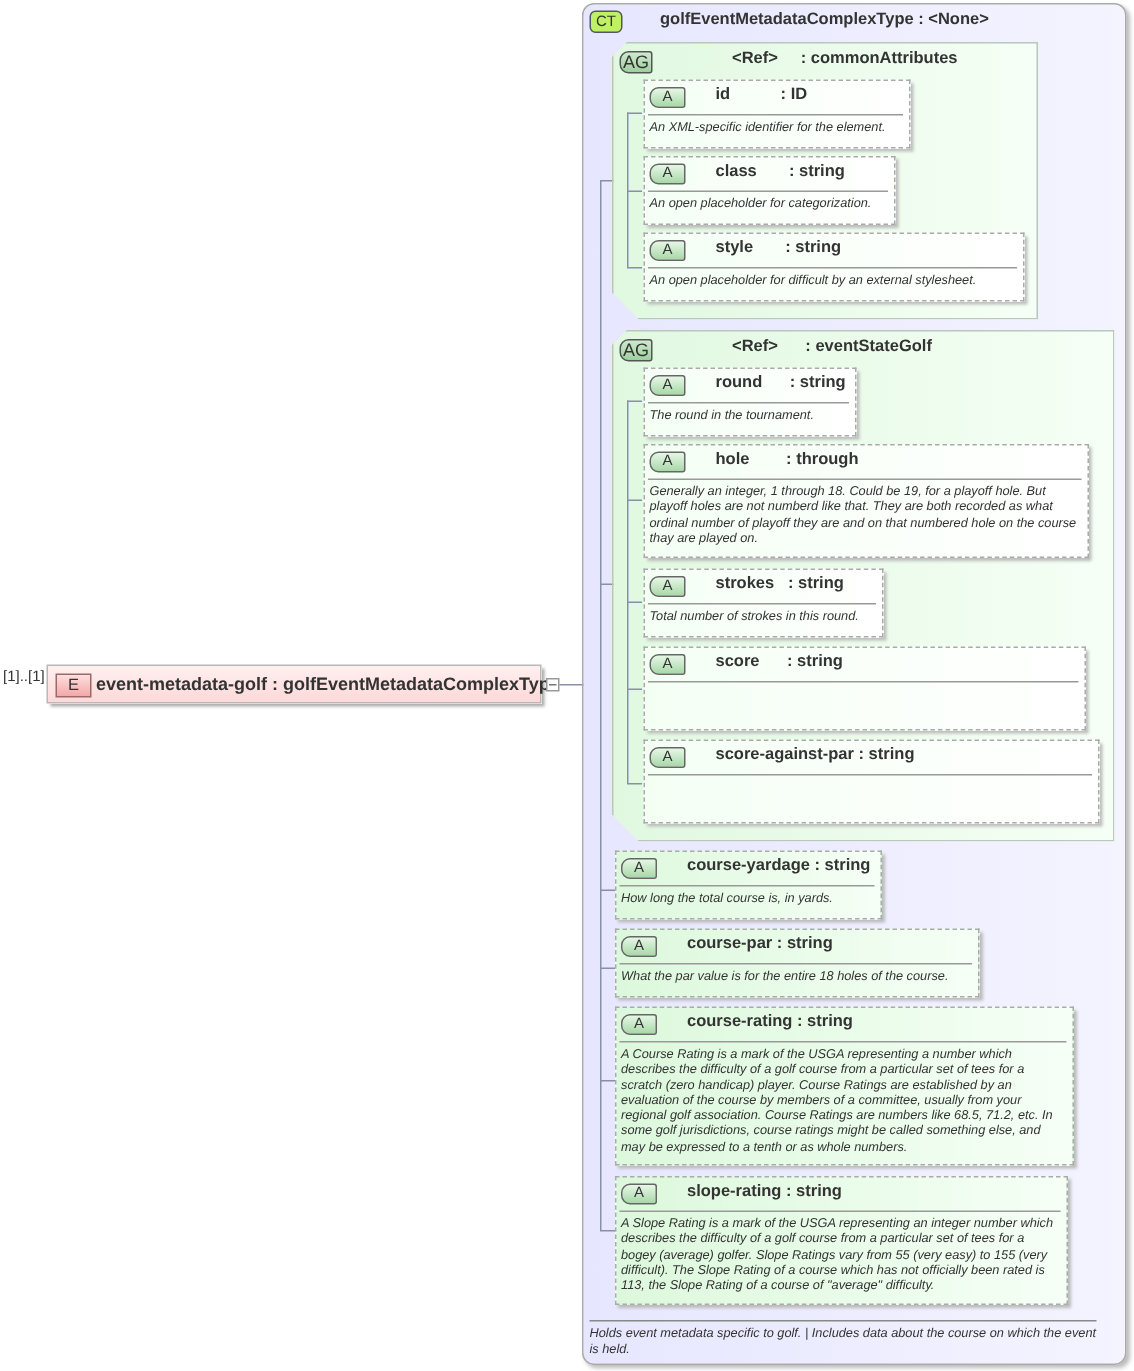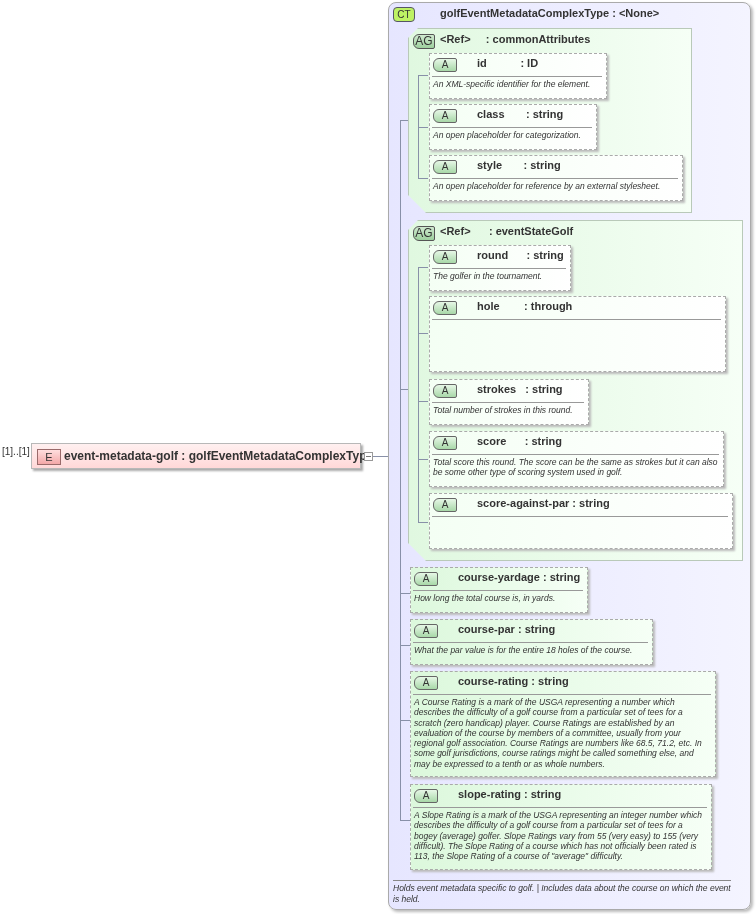--- a/index.html
+++ b/index.html
@@ -13,21 +13,21 @@
   .collapse::after { content:""; position:absolute; left:1px; right:1px; top:3px; height:1px; background:#777; }
   .hline { height:1px; background:#8890a8; }
   .vline { width:1px; background:#8890a8; }
 
   .ct { left:388px; top:2px; width:363px; height:908px; background:linear-gradient(to right,#e6e6ff,#f4f4ff); border:1px solid #aaa; border-radius:8px; box-shadow:2px 2px 3px #bbb; box-sizing:border-box; }
   .ct-badge { left:393px; top:7px; width:20px; height:13px; border:1px solid #556; border-radius:4px; background:#bef264; font-size:10px; text-align:center; line-height:13px; color:#333; }
   .ct-title { left:440px; top:7px; font-size:11px; font-weight:bold; color:#333; white-space:nowrap; }
 
   .ag { background:linear-gradient(to right,#e0f8e0,#f6fff6); border:1px solid #b9c9b9; box-shadow:2px 2px 2px #aaa; box-sizing:border-box; clip-path:polygon(10px 0,100% 0,100% 100%,18px 100%,0 calc(100% - 18px),0 10px); }
   .ag-badge { width:20px; height:13px; border:1px solid #555; border-radius:6px 2px 2px 6px; background:linear-gradient(#cfe9cf,#9ed09e); font-size:12px; text-align:center; line-height:13px; color:#333; }
-  .ag-title { font-size:11px; font-weight:bold; color:#333; white-space:pre; }
+  .ag-title { font-size:11px; font-weight:bold; color:#333; white-space:pre;margin-left:48px; }
 
   .attr { background:linear-gradient(to right,#f4fff4,#ffffff); border:1px dashed #aaa; box-shadow:2px 2px 2px #bbb; box-sizing:border-box; }
   .attr.green { background:linear-gradient(to right,#dcf8dc,#f6fff6); }
   .attr .a-badge { position:absolute; left:3px; top:4px; width:22px; height:12px; border:1px solid #666; border-radius:6px 2px 2px 6px; background:linear-gradient(#e6f7e6,#a8d8a8); font-size:10px; text-align:center; line-height:12px; color:#333; }
   .attr .a-name { position:absolute; left:30px; top:3px; font-size:11px; font-weight:bold; color:#333; white-space:pre;padding-left:17px; }
   .attr .a-sep { position:absolute; left:2px; right:4px; top:22px; height:1px; background:#999; }
   .attr .a-doc { position:absolute; left:3px; right:4px; top:25px; font-size:8.5px; font-style:italic; color:#333; line-height:10.3px; }
 
   .ct-doc-sep { left:393px; top:880px; width:338px; height:1px; background:#888; }
   .ct-doc { left:393px; top:883px; width:342px; font-size:8.5px; font-style:italic; color:#333; line-height:10.5px; }
@@ -72,55 +72,55 @@
 <div class="abs attr" style="left:429px;top:104px;width:168px;height:46px;">
   <div class="a-badge">A</div>
   <div class="a-name">class       : string</div>
   <div class="a-sep"></div>
   <div class="a-doc">An open placeholder for categorization.</div>
 </div>
 <div class="abs attr" style="left:429px;top:155px;width:254px;height:46px;">
   <div class="a-badge">A</div>
   <div class="a-name">style       : string</div>
   <div class="a-sep"></div>
-  <div class="a-doc">An open placeholder for reference by an external stylesheet.</div>
+  <div class="a-doc">An open placeholder for difficult by an external stylesheet.</div>
 </div>
 
 <div class="abs ag" style="left:408px;top:220px;width:335px;height:341px;"></div>
 <div class="abs ag-badge" style="left:413px;top:226px;">AG</div>
 <div class="abs ag-title" style="left:440px;top:225px;">&lt;Ref&gt;      : eventStateGolf</div>
 <div class="abs vline" style="left:418px;top:267px;height:255px;"></div>
 <div class="abs hline" style="left:418px;top:267px;width:10px;"></div>
 <div class="abs hline" style="left:418px;top:333px;width:10px;"></div>
 <div class="abs hline" style="left:418px;top:401px;width:10px;"></div>
 <div class="abs hline" style="left:418px;top:459px;width:10px;"></div>
 <div class="abs hline" style="left:418px;top:522px;width:10px;"></div>
 
 <div class="abs attr" style="left:429px;top:245px;width:142px;height:46px;">
   <div class="a-badge">A</div>
   <div class="a-name">round      : string</div>
   <div class="a-sep"></div>
-  <div class="a-doc">The golfer in the tournament.</div>
+  <div class="a-doc">The round in the tournament.</div>
 </div>
 <div class="abs attr" style="left:429px;top:296px;width:297px;height:76px;">
   <div class="a-badge">A</div>
   <div class="a-name">hole        : through</div>
   <div class="a-sep"></div>
+  <div class="a-doc">Generally an integer, 1 through 18. Could be 19, for a playoff hole. But playoff holes are not numberd like that. They are both recorded as what ordinal number of playoff they are and on that numbered hole on the course thay are played on.</div>
 </div>
 <div class="abs attr" style="left:429px;top:379px;width:160px;height:46px;">
   <div class="a-badge">A</div>
   <div class="a-name">strokes   : string</div>
   <div class="a-sep"></div>
   <div class="a-doc">Total number of strokes in this round.</div>
 </div>
 <div class="abs attr" style="left:429px;top:431px;width:295px;height:56px;">
   <div class="a-badge">A</div>
   <div class="a-name">score      : string</div>
   <div class="a-sep"></div>
-  <div class="a-doc">Total score this round. The score can be the same as strokes but it can also be some other type of scoring system used in golf.</div>
 </div>
 <div class="abs attr" style="left:429px;top:493px;width:304px;height:56px;">
   <div class="a-badge">A</div>
   <div class="a-name">score-against-par : string</div>
   <div class="a-sep"></div>
 </div>
 
 <div class="abs attr green" style="left:410px;top:567px;width:178px;height:46px;">
   <div class="a-badge">A</div>
   <div class="a-name">course-yardage : string</div>

